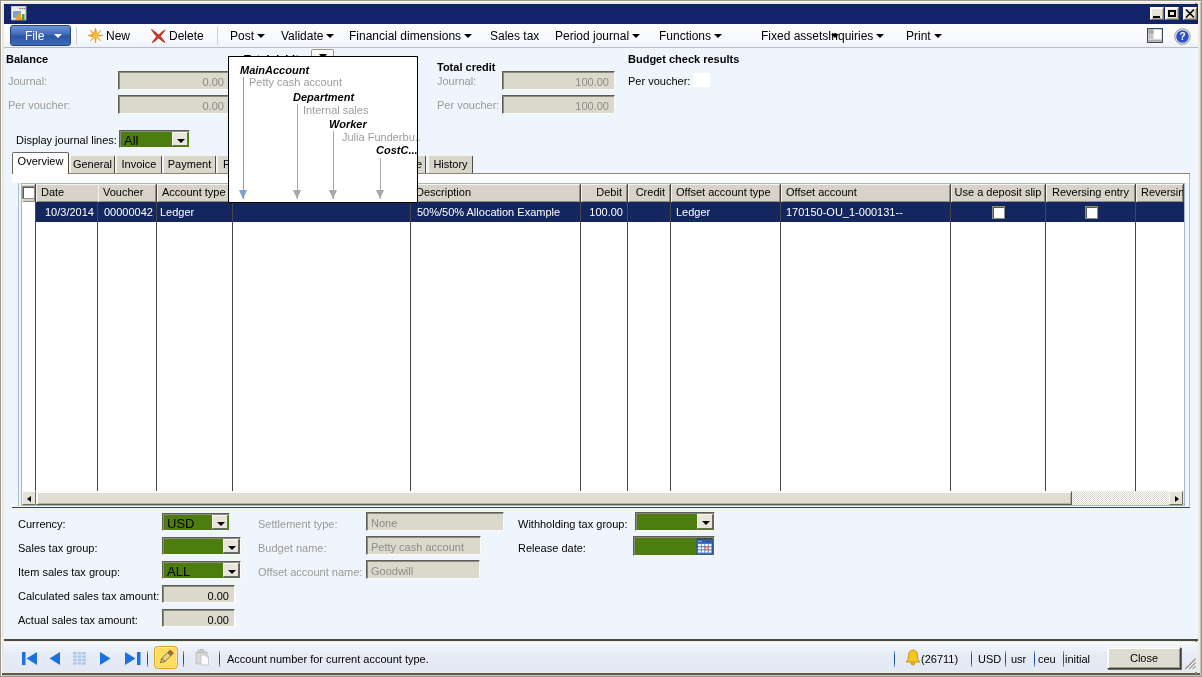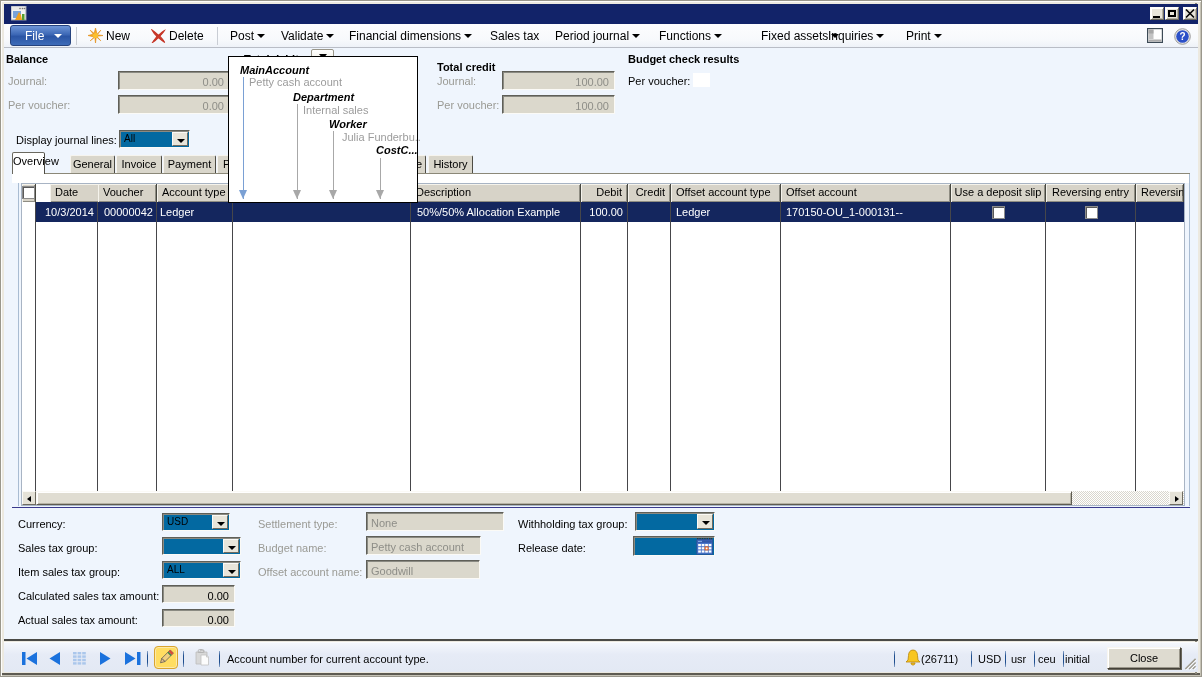--- a/index.html
+++ b/index.html
@@ -28,22 +28,22 @@
 #filebtn .fcaret { position:absolute; right:8px; top:8px; width:0; height:0; border-left:4px solid transparent; border-right:4px solid transparent; border-top:4px solid #fff; }
 
 #content { position:absolute; left:4px; top:48px; width:1194px; height:593px; background:#eff5fd; border-bottom:2px solid #4a4a46; }
 .h1 { position:absolute; font-weight:bold; color:#000; font-size:11px; white-space:nowrap; }
 .glabel { position:absolute; color:#9a9a94; font-size:11px; white-space:nowrap; }
 .blabel { position:absolute; color:#000; font-size:11px; white-space:nowrap; }
 .dbox { position:absolute; background:#dbd8cc; border:1px solid; border-color:#5f5f58 #fbfaf6 #fbfaf6 #5f5f58;
   box-shadow: inset 1px 1px 0 #8a8a82; color:#8e8e88; font-size:11px; line-height:16px; }
 .dbox .val { position:absolute; right:5px; top:2px; }
 .dbox .lval { position:absolute; left:4px; top:2px; }
-.wbox { position:absolute; background:#0369a1; border:1px solid; border-color:#5f5f58 #fbfaf6 #fbfaf6 #5f5f58;
-  box-shadow: inset 1px 1px 0 #8a8a82; font-size:10px; }
+.wbox { position:absolute; background:#4d7c0f; border:1px solid; border-color:#5f5f58 #fbfaf6 #fbfaf6 #5f5f58;
+  box-shadow: inset 1px 1px 0 #8a8a82; font-size:13px; }
 .combtn { position:absolute; right:1px; top:1px; bottom:1px; width:16px; background:#e8e5da;
   border:1px solid; border-color:#fbfaf6 #6e6b60 #6e6b60 #fbfaf6; }
 .combtn:after { content:""; position:absolute; left:4px; top:6px; width:0; height:0;
   border-left:4px solid transparent; border-right:4px solid transparent; border-top:4px solid #000; }
 
 .tab { position:absolute; top:155px; height:18px; background:#d9d6cb;
   border:1px solid; border-color:#f6f4ee #4e4c44 transparent #f6f4ee; border-bottom:none; border-radius:2px 2px 0 0;
   font-size:11px; color:#000; text-align:center; line-height:17px; }
 #tabsel { top:152px; height:22px; background:#fff; z-index:3; border-color:#6b695f #4e4c44 transparent #6b695f; }
 
@@ -171,38 +171,38 @@
 
 <div class="blabel" style="left:628px;top:75px">Per voucher:</div>
 <div class="abs" style="left:693px;top:73px;width:17px;height:14px;background:#fff"></div>
 
 <div class="blabel" style="left:16px;top:134px">Display journal lines:</div>
 <div class="wbox" style="left:119px;top:130px;width:71px;height:18px">
     <span style="position:absolute;left:4px;top:2px">All</span>
     <span class="combtn"></span>
   </div>
 
-<div class="tab" id="tabsel" style="left:12px;width:33px;">Overview</div>
+<div class="tab" id="tabsel" style="left:12px;width:57px;">Overview</div>
 <div class="tab" style="left:70px;width:45px;">General</div>
 <div class="tab" style="left:116px;width:46px;">Invoice</div>
 <div class="tab" style="left:163px;width:53px;">Payment</div>
 <div class="tab" style="left:217px;width:100px;text-align:left;padding-left:5px;">Posted</div>
 <div class="tab" style="left:318px;width:108px;text-align:right;padding-right:3px;">e</div>
 <div class="tab" style="left:428px;width:45px;">History</div>
 <div class="abs" style="left:12px;top:173px;width:1178px;height:1px;background:#8b8878;z-index:2"></div>
 <div class="abs" style="left:13px;top:174px;width:55px;height:2px;background:#fff;z-index:4"></div>
 
 <div class="abs" style="left:18px;top:174px;width:1px;height:332px;background:#a9bcd2"></div>
 <div class="abs" style="left:1189px;top:174px;width:1px;height:332px;background:#a9bcd2"></div>
 <div class="abs" style="left:12px;top:174px;width:1177px;height:9px;background:#fff"></div>
 
 <div id="gridwrap">
 
   <div class="ghead" style="left:0;width:14px"></div>
-  <div class="ghead" style="left:28px;width:80px">Date</div>
+  <div class="ghead" style="left:14px;width:80px">Date</div>
   <div class="ghead" style="left:76px;width:59px">Voucher</div>
   <div class="ghead" style="left:135px;width:76px">Account type</div>
   <div class="ghead" style="left:211px;width:178px">Account</div>
   <div class="ghead" style="left:389px;width:170px">Description</div>
   <div class="ghead" style="left:559px;width:47px;text-align:right;padding-right:5px;padding-left:0">Debit</div>
   <div class="ghead" style="left:606px;width:43px;text-align:right;padding-right:5px;padding-left:0">Credit</div>
   <div class="ghead" style="left:649px;width:110px">Offset account type</div>
   <div class="ghead" style="left:759px;width:170px">Offset account</div>
   <div class="ghead" style="left:929px;width:95px;text-align:center;padding-left:0">Use a deposit slip</div>
   <div class="ghead" style="left:1024px;width:90px;text-align:center;padding-left:0">Reversing entry</div>

